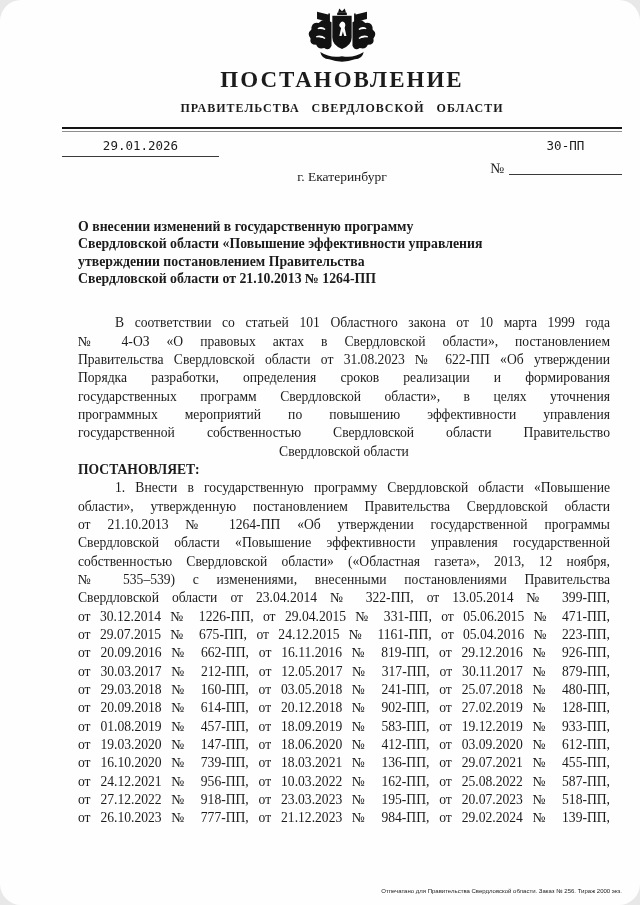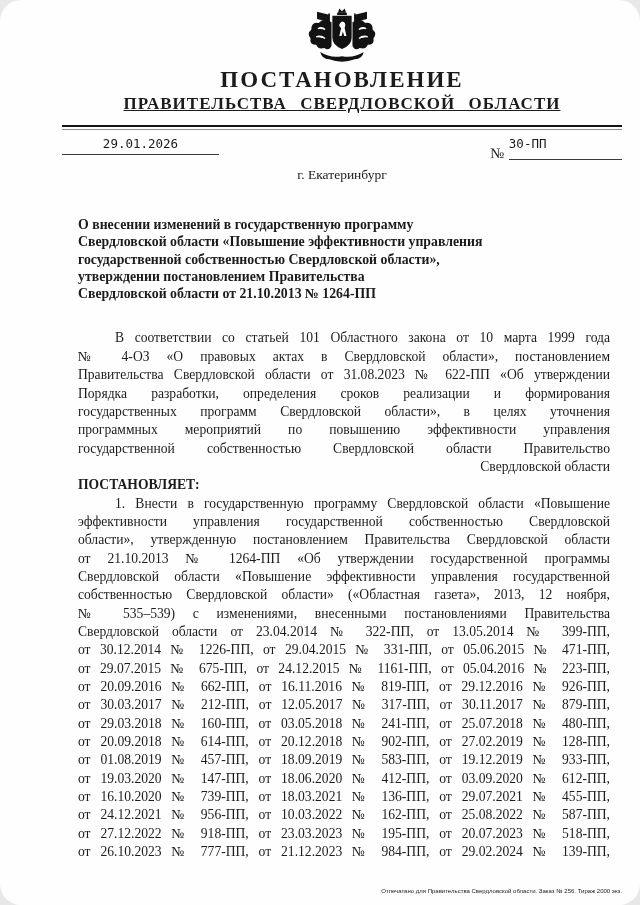--- a/index.html
+++ b/index.html
@@ -6,45 +6,45 @@
   .page{
     position:relative;width:640px;height:905px;margin:0 auto;
     background:#fefefe;color:#1b1b1b;overflow:hidden;
     font-family:"Liberation Serif", serif;
     border-radius:21px;
   }
   
   .header-inner{margin:0 18px 0 62px;text-align:center;}
   .emblem{display:block;margin:7px auto 2px;}
   .doc-type{font-size:23px;font-weight:bold;letter-spacing:2px;line-height:26px;}
-  .doc-org{font-size:17px;font-weight:bold;letter-spacing:1px;word-spacing:8px;margin-top:1px;text-decoration:underline;}
+  .doc-org{font-size:12px;font-weight:bold;letter-spacing:1px;word-spacing:8px;margin-top:8px;}
   .rule{margin:11px 18px 0 62px;border-top:2.5px solid #151515;}
   .rule-thin{height:1px;background:#8f8f8f;margin:2px 18px 0 62px;}
   .meta{position:relative;height:32px;margin:0 18px 5px 62px;}
   .date-field{
     position:absolute;left:0;top:6px;width:157px;text-align:center;
     font-family:"DejaVu Sans Mono", monospace;font-size:12.5px;
     border-bottom:1.5px solid #3a3a3a;padding-bottom:3px;
   }
   .num-wrap{position:absolute;right:0;top:6px;width:132px;display:flex;align-items:flex-end;gap:5px;}
   .num-sign{font-size:14.5px;line-height:14px;}
   .num-val{
-    flex:1;text-align:left;font-family:"DejaVu Sans Mono", monospace;font-size:12.5px;
-    border-bottom:1.5px solid #3a3a3a;padding-bottom:8px;
+    flex:1;text-align:center;font-family:"DejaVu Sans Mono", monospace;font-size:12.5px;
+    border-bottom:1.5px solid #3a3a3a;padding-bottom:21px;
   }
   .city{text-align:center;margin:5px 18px 0 62px;font-size:13.5px;}
   
   .title-block{
     margin:33px 82px 0 78px;text-align:left;font-weight:bold;
     font-size:13.8px;line-height:17.3px;
   }
   
   .body-block{margin:27px 30px 0 78px;font-size:13.6px;line-height:18.35px;}
   .jline{text-align:justify;text-align-last:justify;}
-  .lline{text-align:right;}
+  .lline{text-align:center;}
   .para div:first-of-type, .para2 div:first-of-type{text-indent:37px;}
   .resolve{font-weight:bold;text-align:left;}
   
   .footer-note{
     position:absolute;right:18px;bottom:11px;
     font-family:"Liberation Sans", sans-serif;font-size:6px;color:#222;
   }
 </style>
 </head>
 <body>
@@ -87,42 +87,40 @@
       <span class="num-val">30-ПП</span>
     </div>
   </div>
 
   <div class="city">г. Екатеринбург</div>
 
   <div class="title-block">
 
   <div class="title-line">О внесении изменений в государственную программу</div>
       <div class="title-line">Свердловской области «Повышение эффективности управления</div>
-      <div class="title-line">государственной собственностью Свердловской области»,</div>
       <div class="title-line">утверждении постановлением Правительства</div>
       <div class="title-line">Свердловской области от 21.10.2013 № 1264-ПП</div>
     </div>
 
   <div class="body-block">
     <div class="para">
 
     <div class="jline">В соответствии со статьей 101 Областного закона от&nbsp;10&nbsp;марта 1999&nbsp;года</div>
         <div class="jline">№&nbsp;4-ОЗ «О правовых актах в Свердловской области», постановлением</div>
         <div class="jline">Правительства Свердловской области от&nbsp;31.08.2023 №&nbsp;622-ПП «Об утверждении</div>
         <div class="jline">Порядка разработки, определения сроков реализации и формирования</div>
         <div class="jline">государственных программ Свердловской области», в целях уточнения</div>
         <div class="jline">программных мероприятий по повышению эффективности управления</div>
         <div class="jline">государственной собственностью Свердловской области Правительство</div>
       </div>
     <div class="lline">Свердловской области</div>
     <div class="resolve">ПОСТАНОВЛЯЕТ:</div>
     <div class="para2">
 
     <div class="jline">1. Внести в государственную программу Свердловской области «Повышение</div>
-        <div class="jline">эффективности управления государственной собственностью Свердловской</div>
         <div class="jline">области», утвержденную постановлением Правительства Свердловской области</div>
         <div class="jline">от&nbsp;21.10.2013 №&nbsp;1264-ПП «Об утверждении государственной программы</div>
         <div class="jline">Свердловской области «Повышение эффективности управления государственной</div>
         <div class="jline">собственностью Свердловской области» («Областная газета», 2013, 12&nbsp;ноября,</div>
         <div class="jline">№&nbsp;535–539) с изменениями, внесенными постановлениями Правительства</div>
         <div class="jline">Свердловской области от&nbsp;23.04.2014 №&nbsp;322-ПП, от&nbsp;13.05.2014 №&nbsp;399-ПП,</div>
       </div>
     <div class="amendments">
 
     <div class="jline">от&nbsp;30.12.2014 №&nbsp;1226-ПП, от&nbsp;29.04.2015 №&nbsp;331-ПП, от&nbsp;05.06.2015 №&nbsp;471-ПП,</div>

